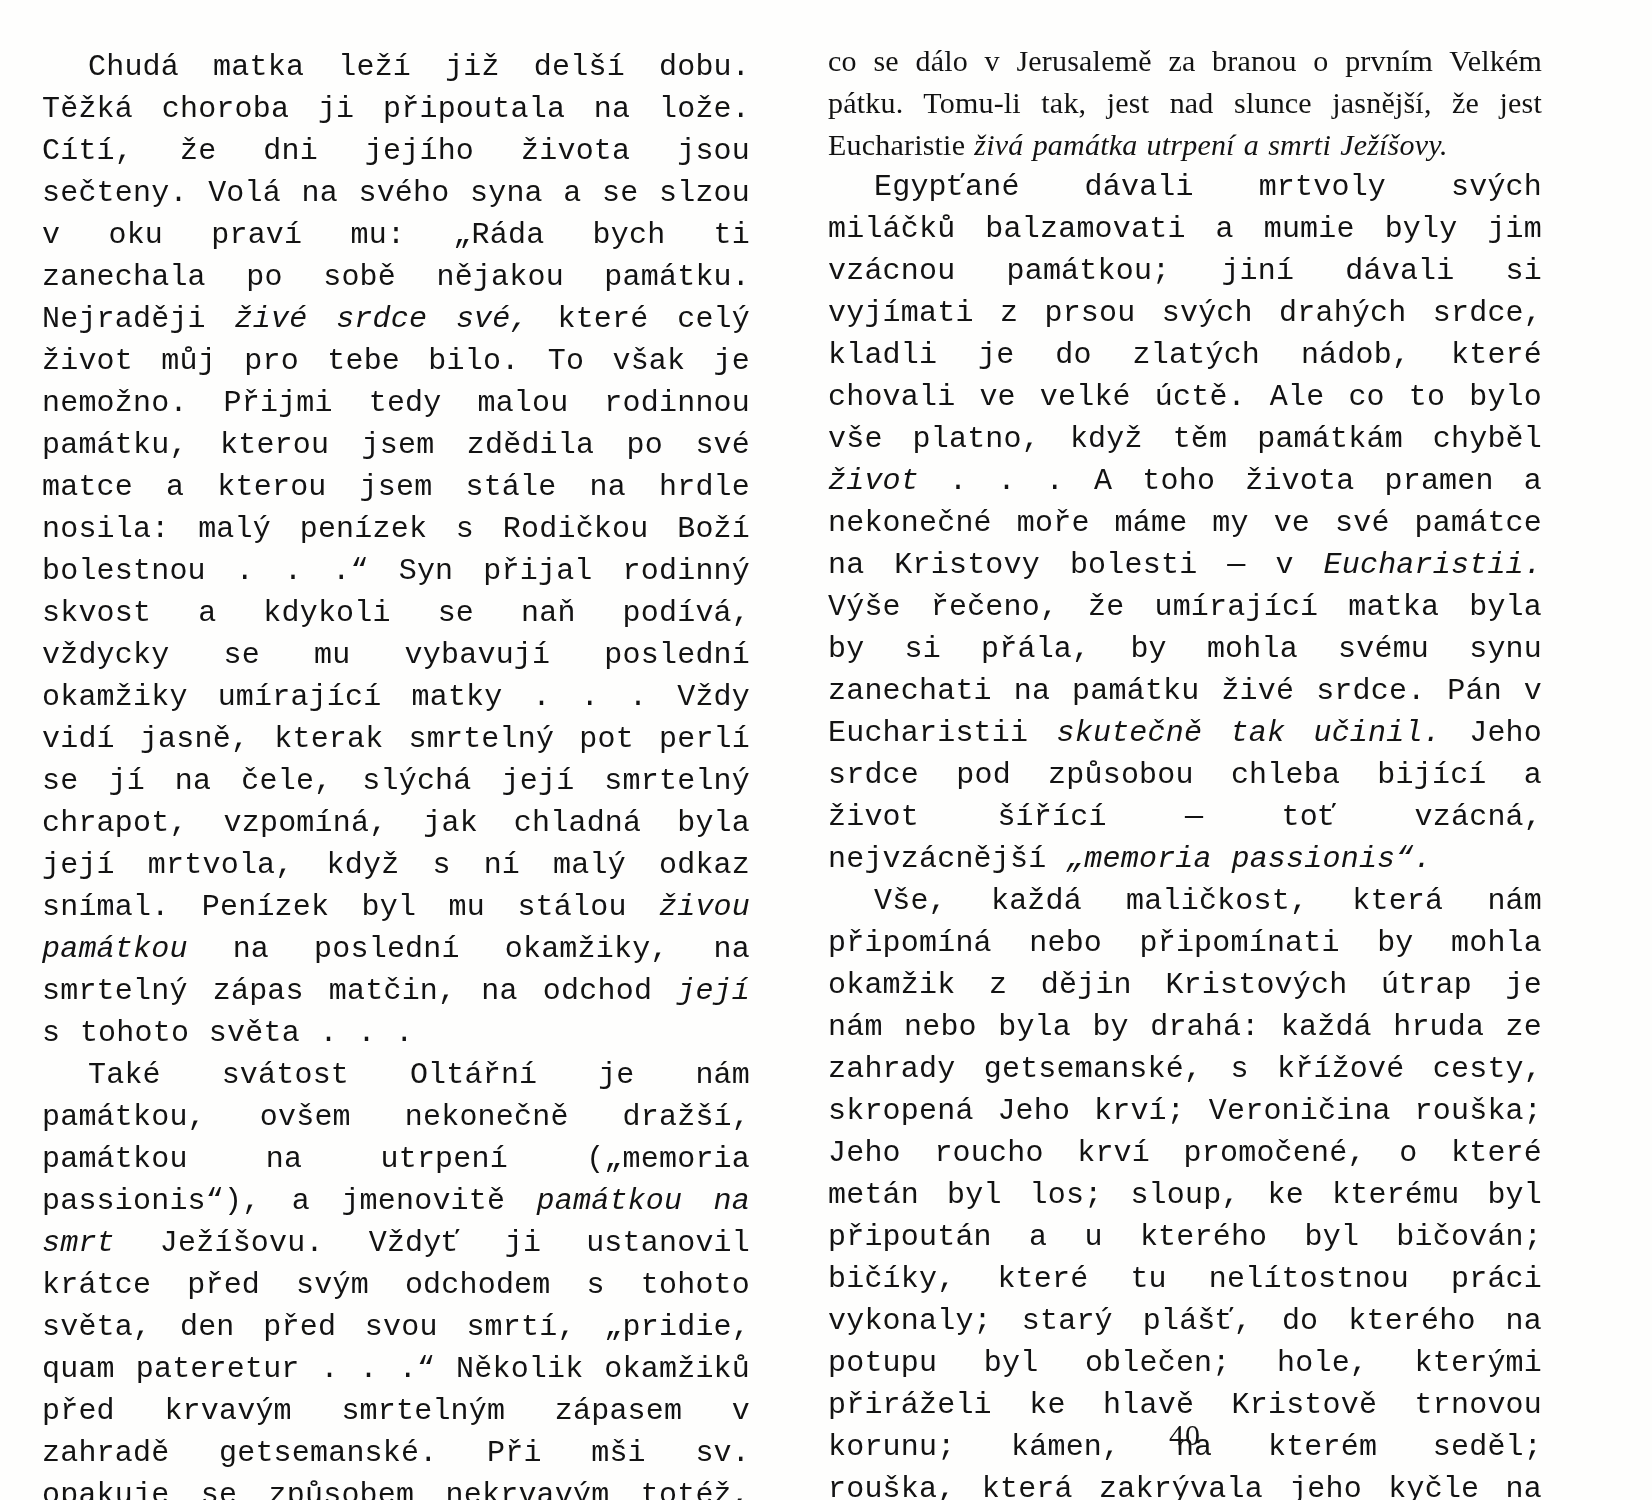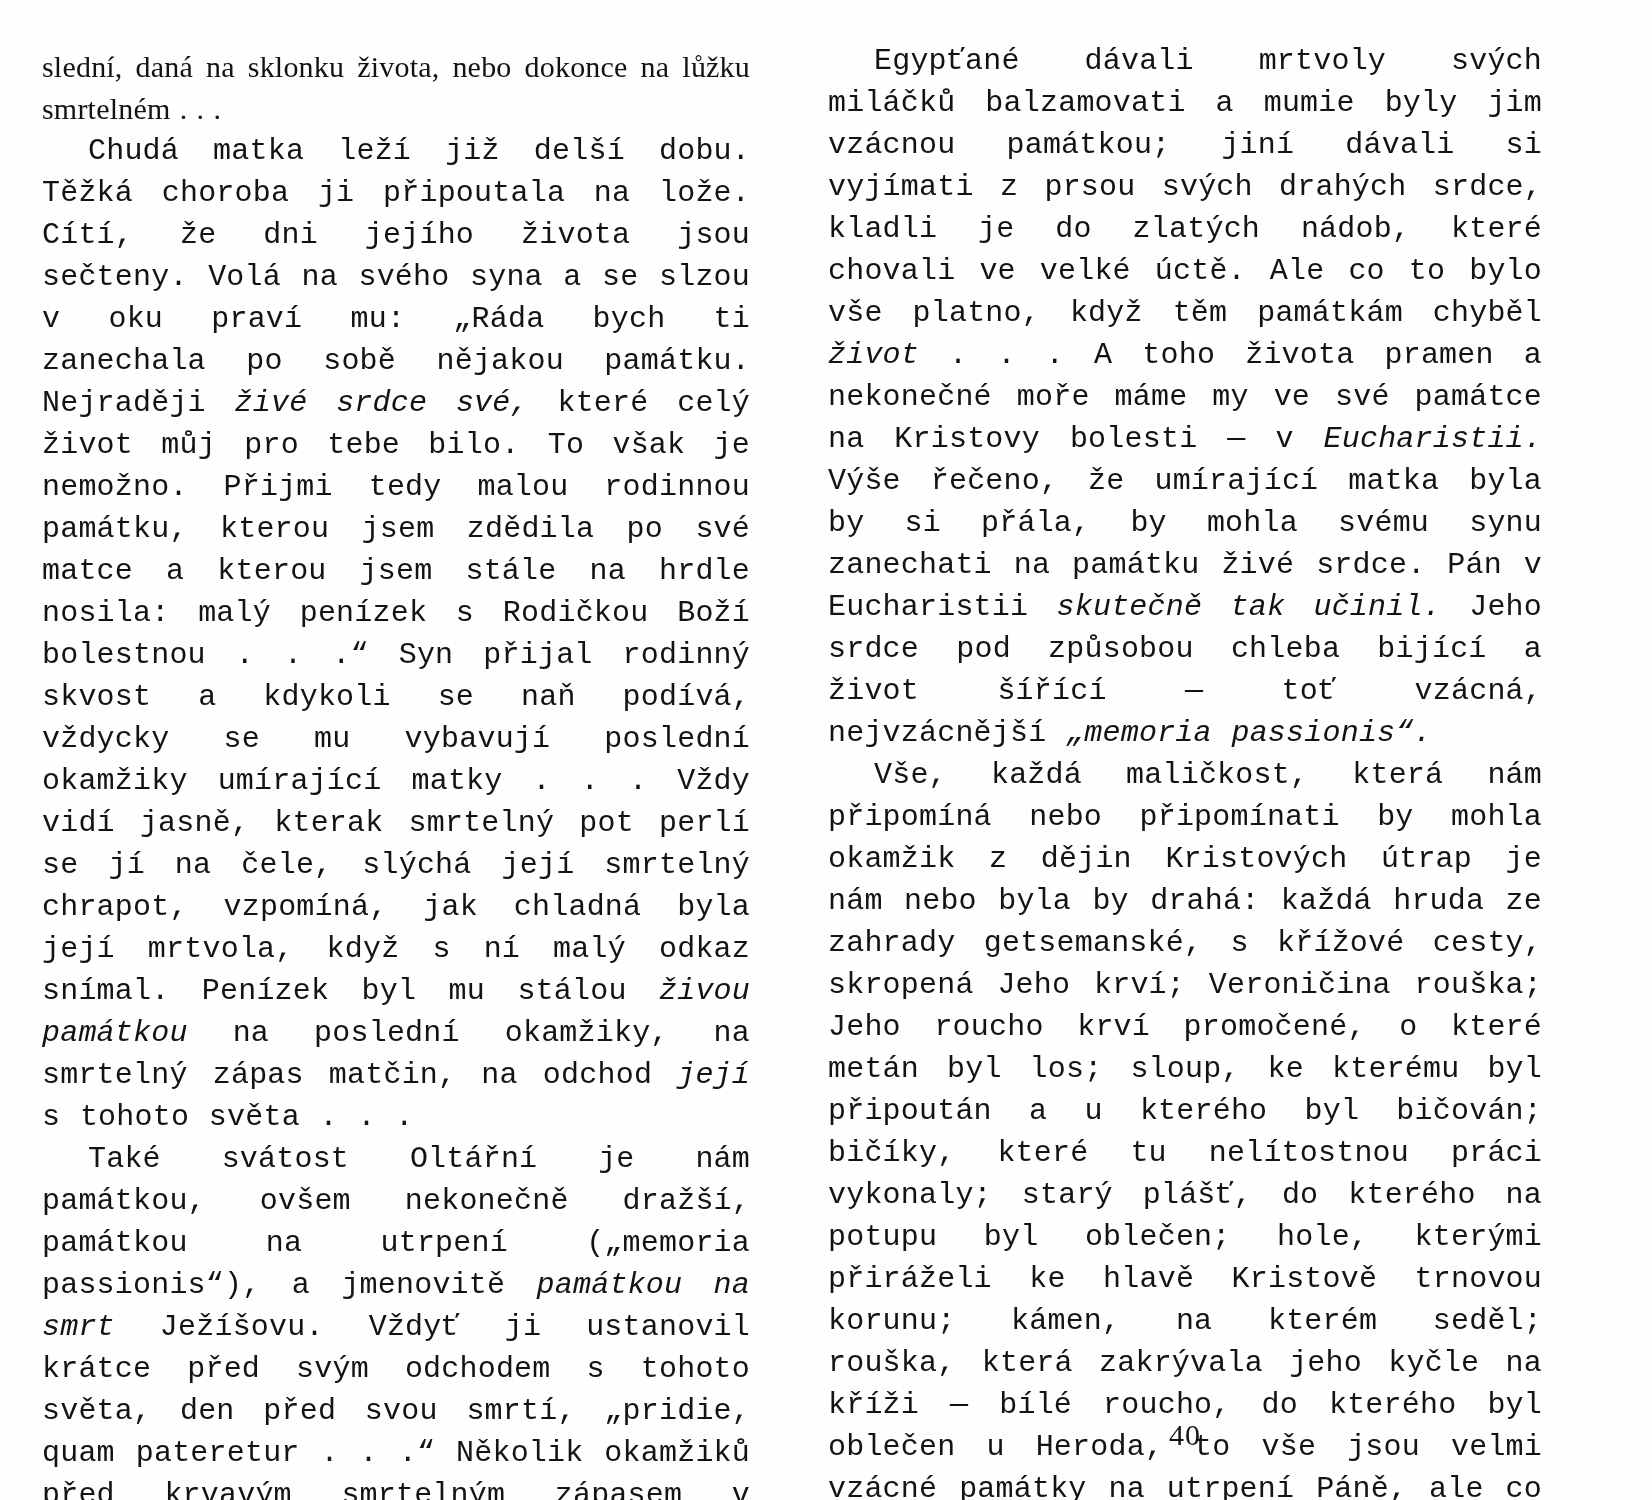--- a/index.html
+++ b/index.html
@@ -62,27 +62,27 @@
   .page.left  .page-number { top: 1396px; }
   .page.right .page-number { top: 1418px; }
 </style>
 </head>
 <body>
 
 <div class="book-spread">
 
   <div class="page left">
     <div class="page-text">
-        <p><span>slední, daná na sklonku života, nebo dokonce na lůžku smrtelném . . .</span></p>
         <p class="indent"><span>Chudá matka leží již delší dobu. Těžká choroba ji připoutala na lože. Cítí, že dni jejího života jsou sečteny. Volá na svého syna a se slzou v oku praví mu: „Ráda bych ti zanechala po sobě nějakou památku. Nejraději </span><span class="it">živé srdce své,</span><span> které celý život můj pro tebe bilo. To však je nemožno. Přijmi tedy malou rodinnou památku, kterou jsem zdědila po své matce a kterou jsem stále na hrdle nosila: malý penízek s Rodičkou Boží bolestnou . . .“ Syn přijal rodinný skvost a kdykoli se naň podívá, vždycky se mu vybavují poslední okamžiky umírající matky . . . Vždy vidí jasně, kterak smrtelný pot perlí se jí na čele, slýchá její smrtelný chrapot, vzpomíná, jak chladná byla její mrtvola, když s ní malý odkaz snímal. Penízek byl mu stálou </span><span class="it">živou památkou</span><span> na poslední okamžiky, na smrtelný zápas matčin, na odchod </span><span class="it">její</span><span> s tohoto světa . . .</span></p>
         <p class="indent"><span>Také svátost Oltářní je nám památkou, ovšem nekonečně dražší, památkou na utrpení („memoria passionis“), a jmenovitě </span><span class="it">památkou na smrt</span><span> Ježíšovu. Vždyť ji ustanovil krátce před svým odchodem s tohoto světa, den před svou smrtí, „pridie, quam pateretur . . .“ Několik okamžiků před krvavým smrtelným zápasem v zahradě getsemanské. Při mši sv. opakuje se způsobem nekrvavým totéž, co se dálo krvavě na Golgotě! Totéž tělo, které pnělo na kříži, podává se tu v oběť Otci . . . Mše sv. jest netoliko nějaké vyobrazení třeba sebe věrnější tragedie kalvarské, ale je to </span><span class="it">skutečné opakování</span><span> všeho.</span></p>
       </div>
   </div>
 
   <div class="page right">
     <div class="page-text">
+        <p><span>co se dálo v Jerusalemě za branou o prvním Velkém pátku. Tomu-li tak, jest nad slunce jasnější, že jest Eucharistie </span><span class="it">živá památka utrpení a smrti Ježíšovy.</span></p>
         <p class="indent"><span>Egypťané dávali mrtvoly svých miláčků balzamovati a mumie byly jim vzácnou památkou; jiní dávali si vyjímati z prsou svých drahých srdce, kladli je do zlatých nádob, které chovali ve velké úctě. Ale co to bylo vše platno, když těm památkám chyběl </span><span class="it">život</span><span> . . . A toho života pramen a nekonečné moře máme my ve své památce na Kristovy bolesti — v </span><span class="it">Eucharistii.</span><span> Výše řečeno, že umírající matka byla by si přála, by mohla svému synu zanechati na památku živé srdce. Pán v Eucharistii </span><span class="it">skutečně tak učinil.</span><span> Jeho srdce pod způsobou chleba bijící a život šířící — toť vzácná, nejvzácnější </span><span class="it">„memoria passionis“.</span></p>
         <p class="indent"><span>Vše, každá maličkost, která nám připomíná nebo připomínati by mohla okamžik z dějin Kristových útrap je nám nebo byla by drahá: každá hruda ze zahrady getsemanské, s křížové cesty, skropená Jeho krví; Veroničina rouška; Jeho roucho krví promočené, o které metán byl los; sloup, ke kterému byl připoután a u kterého byl bičován; bičíky, které tu nelítostnou práci vykonaly; starý plášť, do kterého na potupu byl oblečen; hole, kterými přiráželi ke hlavě Kristově trnovou korunu; kámen, na kterém seděl; rouška, která zakrývala jeho kyčle na kříži — bílé roucho, do kterého byl oblečen u Heroda, to vše jsou velmi vzácné památky na utrpení Páně, ale co jsou proti — památce, jakou jest — </span><span class="it">Eucharistie!</span></p>
       </div>
     <div class="page-number">40</div>
   </div>
 
 </div>
 
 </body></html>

